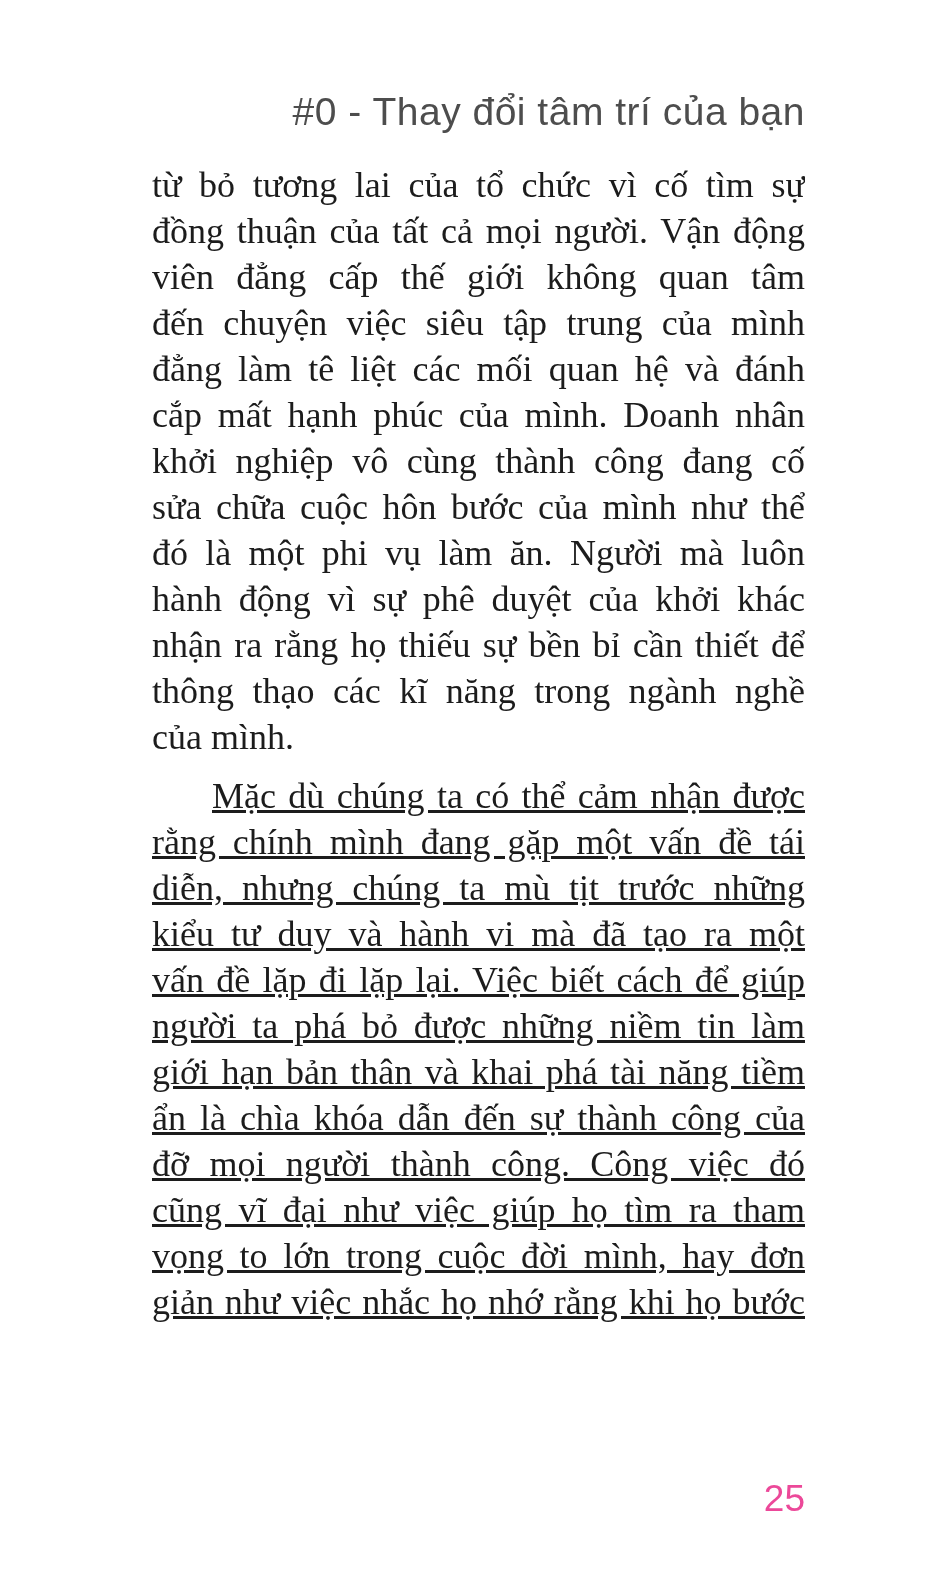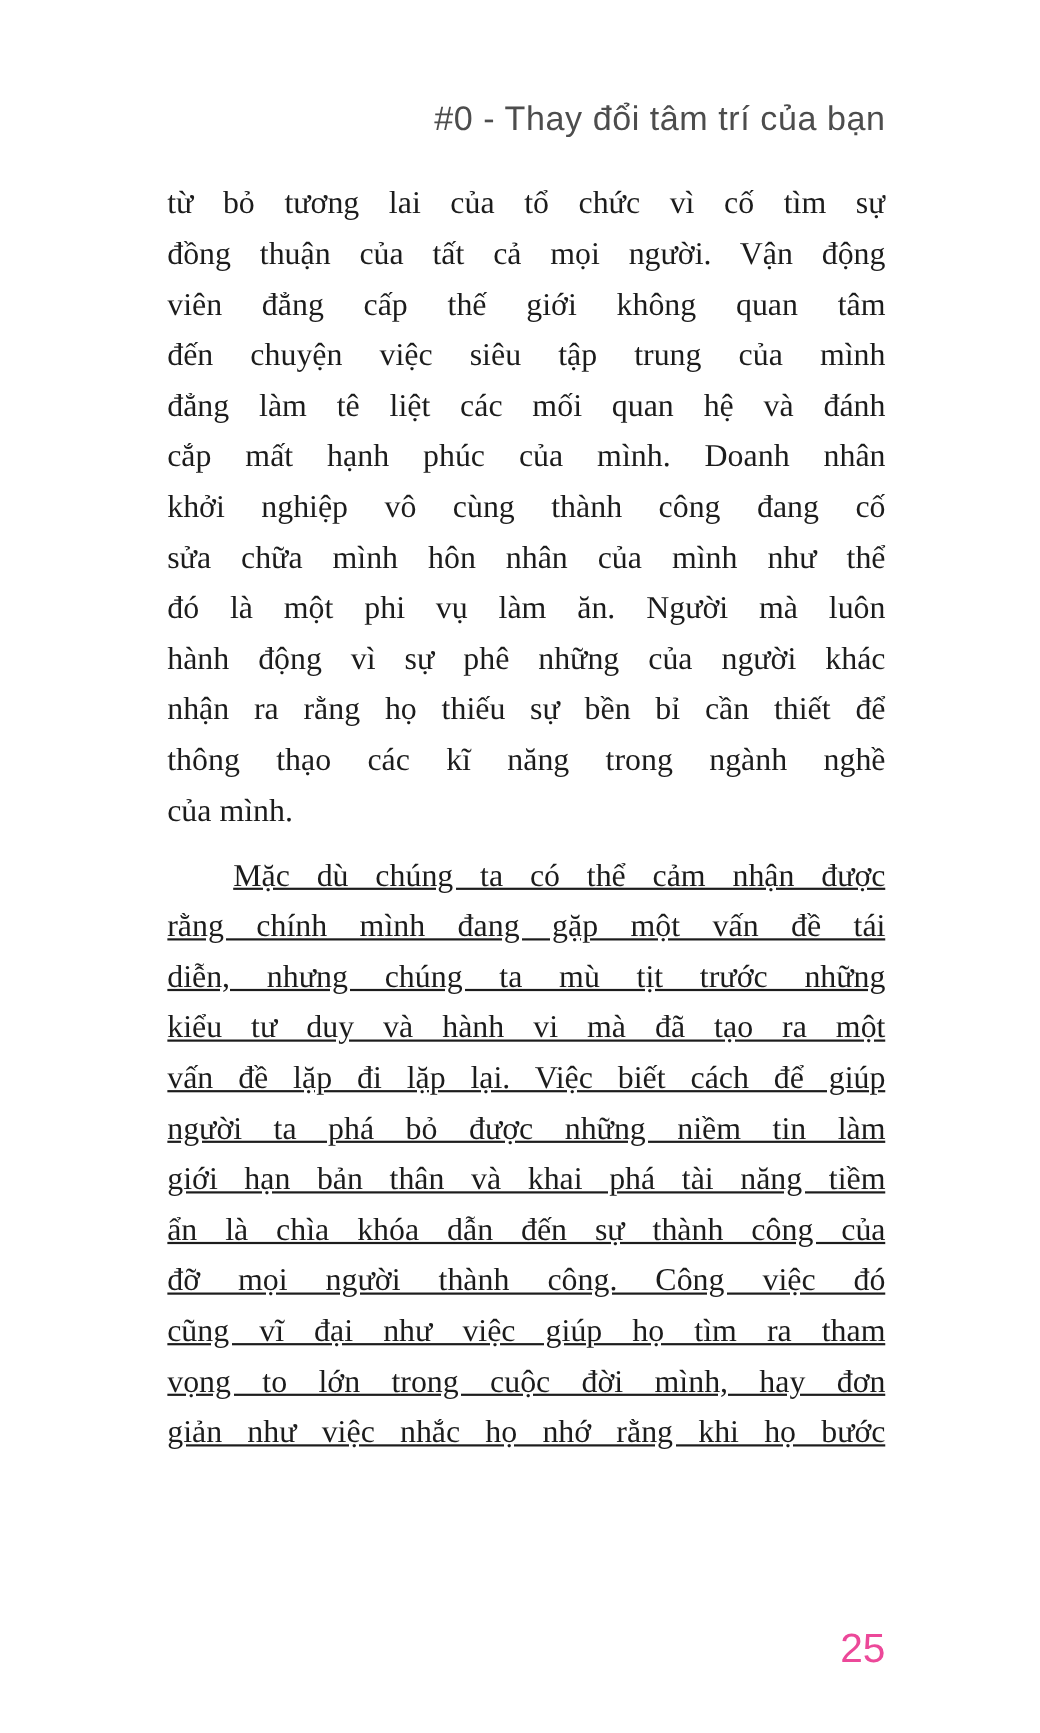--- a/index.html
+++ b/index.html
@@ -16,30 +16,30 @@
     font-family: "Liberation Serif", serif;
   }
   .running-header {
     position: absolute;
     top: 90px;
     left: 152px;
     right: 140px;
     text-align: right;
     font-family: "Liberation Sans", sans-serif;
     font-weight: 300;
-    font-size: 31px;
+    font-size: 39px;
     letter-spacing: 0.5px;
     color: #4d4d4d;
   }
   .text-block {
     position: absolute;
     top: 162px;
     left: 152px;
     right: 140px;
-    font-size: 29px;
+    font-size: 36px;
     line-height: 46px;
     color: #1c1c1c;
   }
   .paragraph { margin: 0; }
   .paragraph + .paragraph { margin-top: 13px; text-decoration: underline; }
   .line {
     height: 46px;
     overflow: hidden;
     text-align: justify;
     text-align-last: justify;
@@ -70,23 +70,23 @@
 
   <div class="text-block">
       <div class="paragraph">
         <div class="line">từ bỏ tương lai của tổ chức vì cố tìm sự</div>
         <div class="line">đồng thuận của tất cả mọi người. Vận động</div>
         <div class="line">viên đẳng cấp thế giới không quan tâm</div>
         <div class="line">đến chuyện việc siêu tập trung của mình</div>
         <div class="line">đẳng làm tê liệt các mối quan hệ và đánh</div>
         <div class="line">cắp mất hạnh phúc của mình. Doanh nhân</div>
         <div class="line">khởi nghiệp vô cùng thành công đang cố</div>
-        <div class="line">sửa chữa mình hôn nhân của mình như thể</div>
+        <div class="line">sửa chữa cuộc hôn bước của mình như thể</div>
         <div class="line">đó là một phi vụ làm ăn. Người mà luôn</div>
-        <div class="line">hành động vì sự phê những của người khác</div>
+        <div class="line">hành động vì sự phê duyệt của khởi khác</div>
         <div class="line">nhận ra rằng họ thiếu sự bền bỉ cần thiết để</div>
         <div class="line">thông thạo các kĩ năng trong ngành nghề</div>
         <div class="line last">của mình.</div>
       </div>
       <div class="paragraph">
         <div class="line indent">Mặc dù chúng ta có thể cảm nhận được</div>
         <div class="line">rằng chính mình đang gặp một vấn đề tái</div>
         <div class="line">diễn, nhưng chúng ta mù tịt trước những</div>
         <div class="line">kiểu tư duy và hành vi mà đã tạo ra một</div>
         <div class="line">vấn đề lặp đi lặp lại. Việc biết cách để giúp</div>

